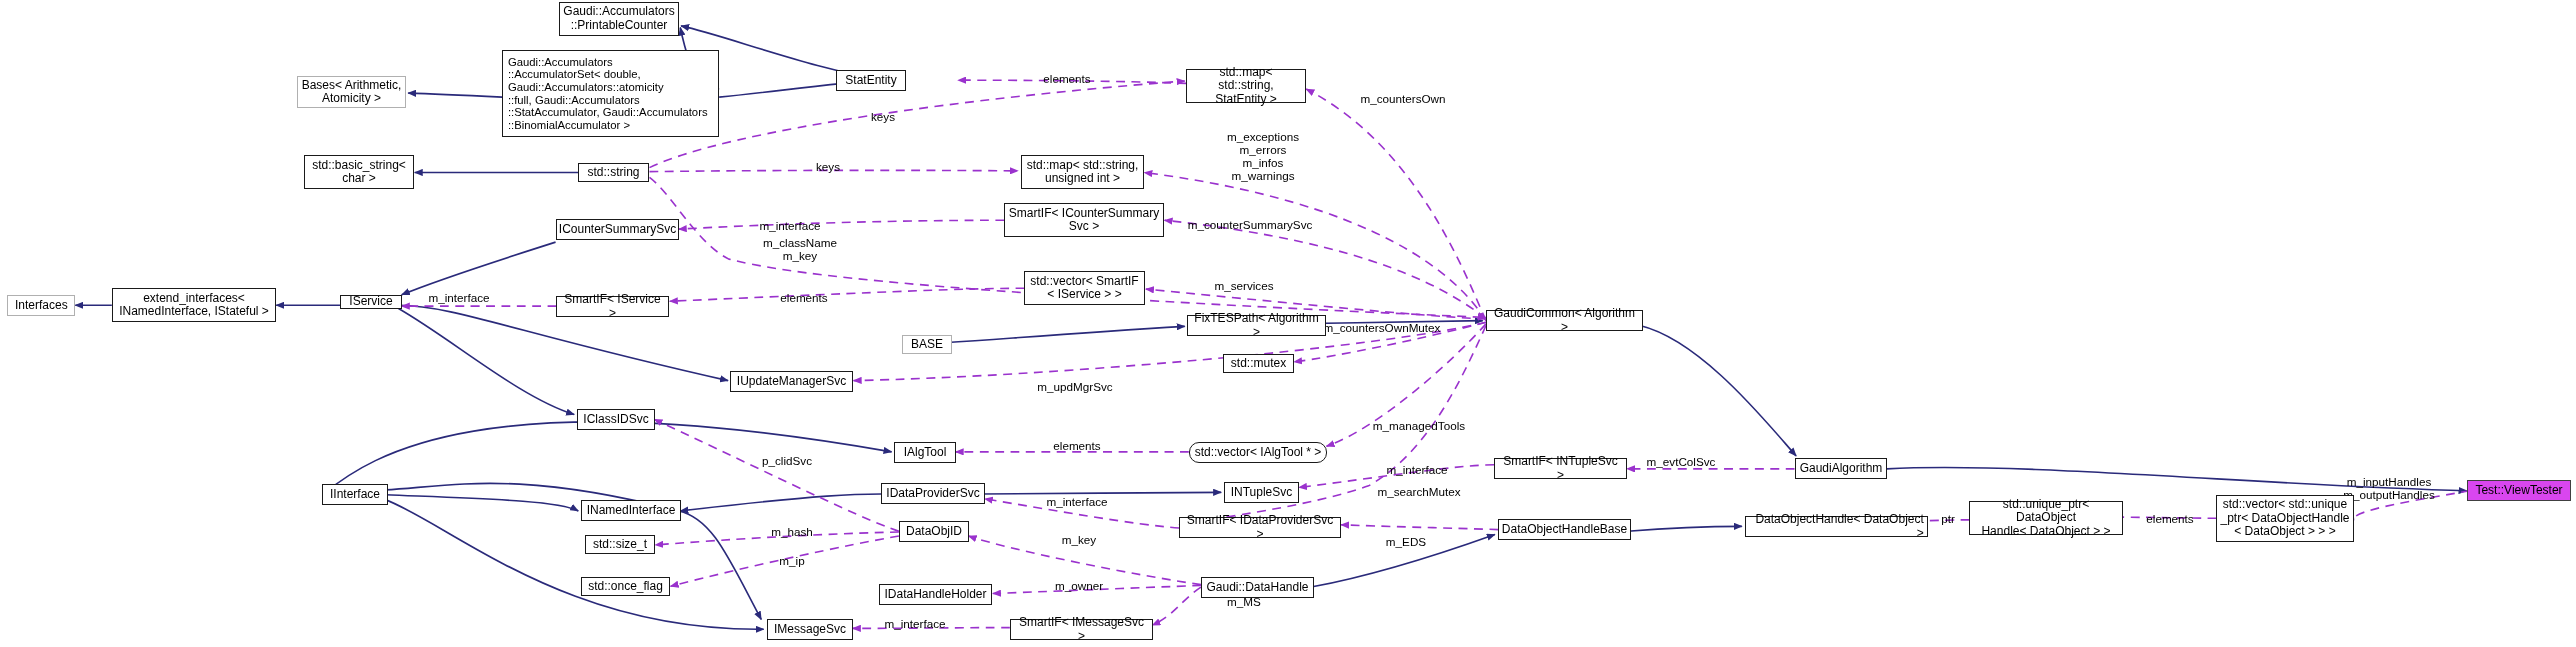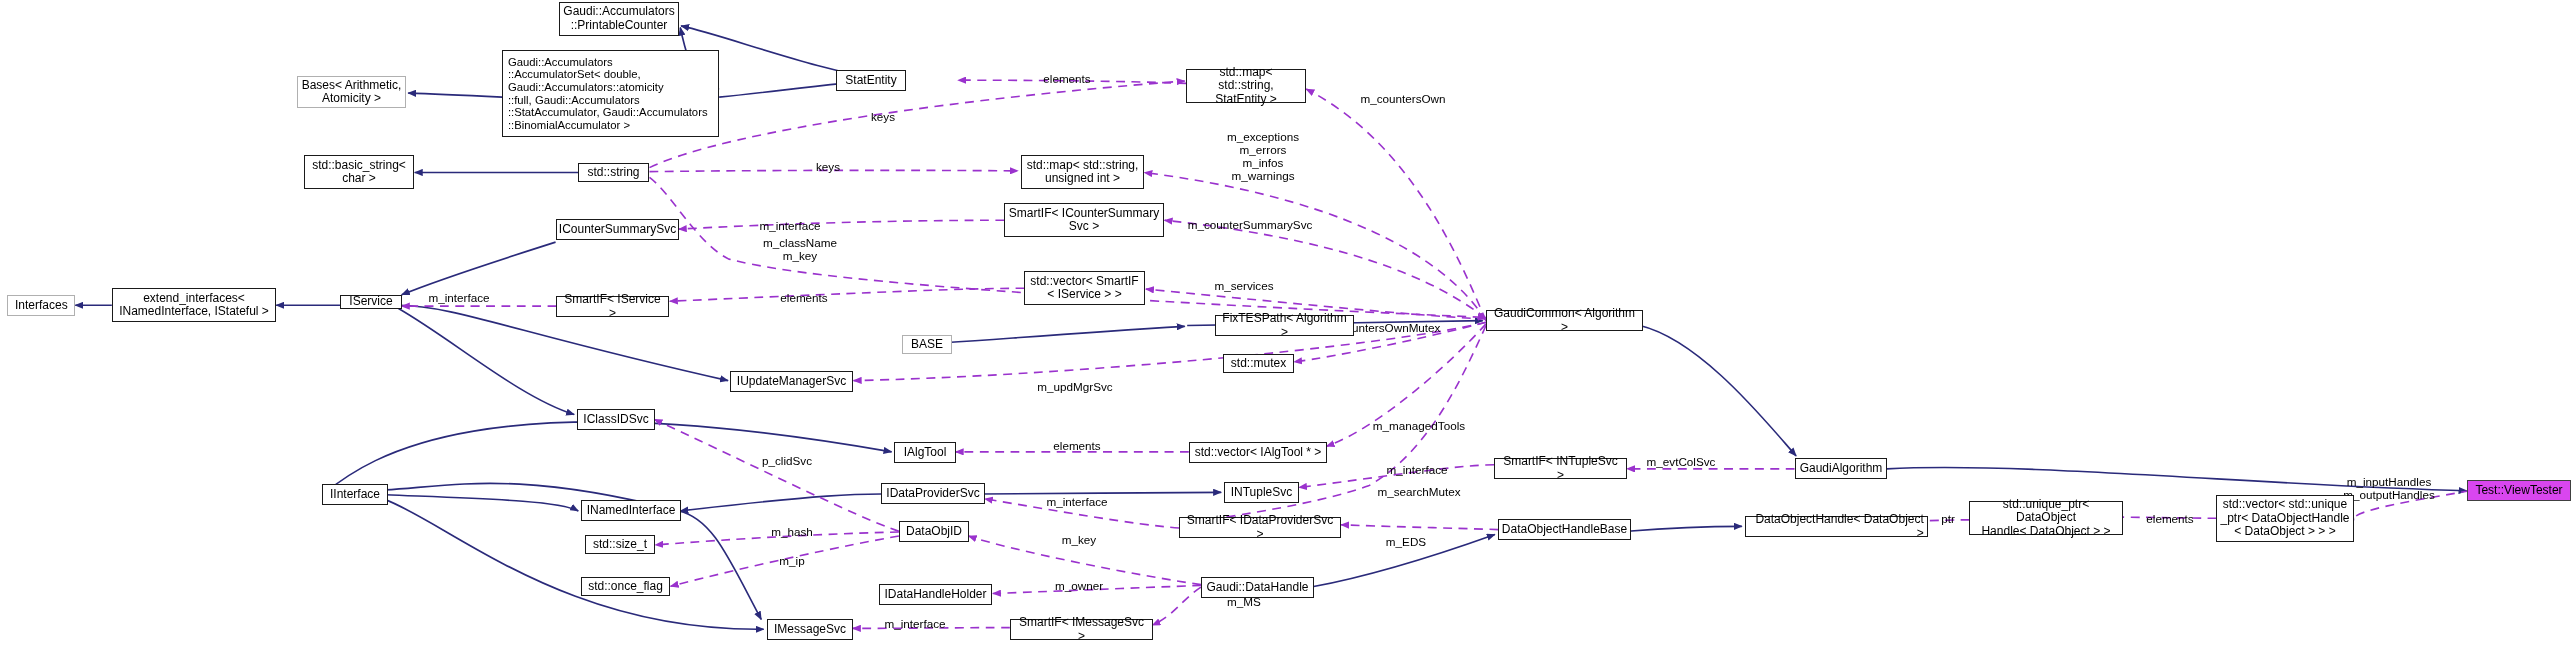--- a/index.html
+++ b/index.html
@@ -173,35 +173,35 @@
   <div class="node thick" style="left:112px; top:288px; width:164px; height:34px;">extend_interfaces&lt;
 INamedInterface, IStateful &gt;</div>
 
   <div class="node thick" style="left:340px; top:295px; width:62px; height:14px;">IService</div>
 
   <div class="node thick" style="left:556px; top:296px; width:113px; height:21px;">SmartIF&lt; IService &gt;</div>
 
   <div class="node thick" style="left:1024px; top:271px; width:121px; height:34px;">std::vector&lt; SmartIF
 &lt; IService &gt; &gt;</div>
 
-  <div class="node thick" style="left:1187px; top:315px; width:139px; height:21px;margin-left:28px;">FixTESPath&lt; Algorithm &gt;</div>
+  <div class="node thick" style="left:1187px; top:315px; width:139px; height:21px;">FixTESPath&lt; Algorithm &gt;</div>
 
   <div class="node thick" style="left:1486px; top:310px; width:157px; height:21px;">GaudiCommon&lt; Algorithm &gt;</div>
 
   <div class="node light" style="left:902px; top:335px; width:50px; height:19.4px;">BASE</div>
 
   <div class="node thick" style="left:1223px; top:354px; width:71px; height:19.4px;">std::mutex</div>
 
   <div class="node thick" style="left:730px; top:371px; width:123px; height:21px;">IUpdateManagerSvc</div>
 
   <div class="node thick" style="left:577px; top:409px; width:78px; height:21px;">IClassIDSvc</div>
 
   <div class="node thick" style="left:894px; top:442px; width:62px; height:21px;">IAlgTool</div>
 
-  <div class="node thick" style="left:1189px; top:442px; width:138px; height:21px;">std::vector&lt; IAlgTool * &gt;</div>
+  <div class="node thick" style="left:1189px; top:442px; width:138px; height:21px;border-radius:10px;">std::vector&lt; IAlgTool * &gt;</div>
 
   <div class="node thick" style="left:1494px; top:458px; width:133px; height:21px;">SmartIF&lt; INTupleSvc &gt;</div>
 
   <div class="node thick" style="left:1795px; top:458px; width:92px; height:21px;">GaudiAlgorithm</div>
 
   <div class="node thick" style="left:881px; top:483px; width:104px; height:21px;">IDataProviderSvc</div>
 
   <div class="node thick" style="left:1224px; top:482px; width:75px; height:21px;">INTupleSvc</div>
 
   <div class="node thick" style="left:322px; top:484px; width:66px; height:21px;">IInterface</div>

